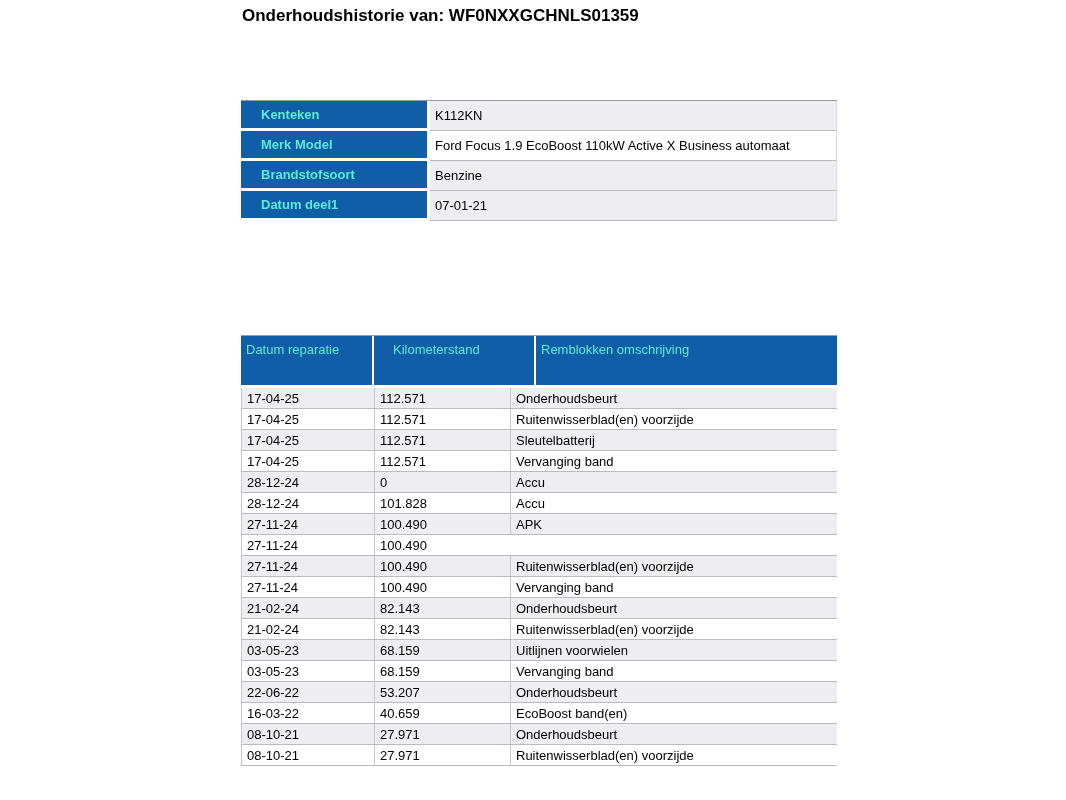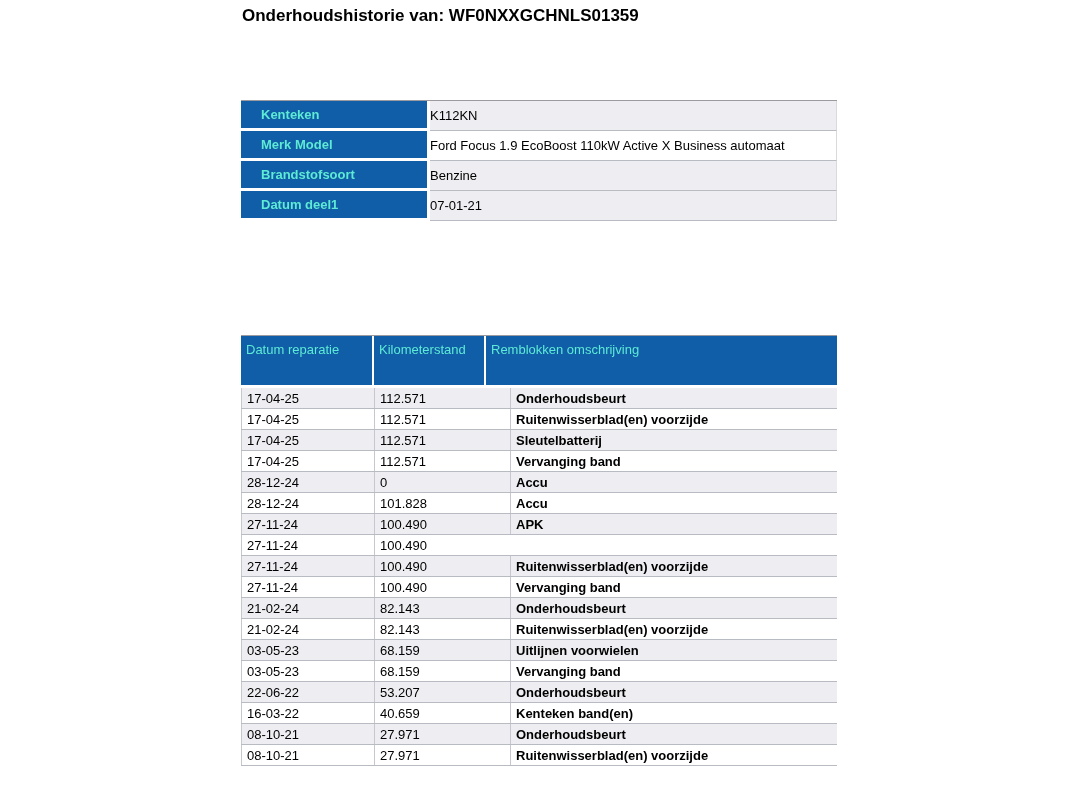--- a/index.html
+++ b/index.html
@@ -37,59 +37,59 @@
     border-bottom: 3px solid #fff;
     color: #5eead4; font-weight: bold; font-size: 13px;
     display: flex; align-items: center; padding-left: 20px;
     white-space: nowrap;
   }
   .t1-value {
     flex: 1; box-sizing: border-box; margin-left: 3px;
     border-bottom: 1px solid var(--row-border);
     border-right: 1px solid #d9d9de;
     background: #fff;
-    font-size: 13px; display: flex; align-items: center; 
+    font-size: 13px; display: flex; align-items: center; padding-left: 5px;
     white-space: nowrap;
   }
   .t1-row.shaded .t1-value { background: var(--row-alt); }
 
   
   .t2 { position: absolute; left: 241px; top: 335px; width: 596px; }
   .t2-header {
     display: flex; height: 53px; box-sizing: border-box;
     border-top: 1px solid var(--outer-border);
     border-bottom: 3px solid #fff;
     background: var(--blue);
   }
   .t2-hcell {
     box-sizing: border-box; color: #5eead4; font-size: 13px;
     padding: 6px 0 0 5px;
     border-right: 2px solid #fff;
     white-space: nowrap;
   }
   .t2-hcell:last-child { border-right: none; }
   .t2-hcell.c1 { width: 133px; }
-  .t2-hcell.c2 { width: 112px; }
+  .t2-hcell.c2 { width: 148px; margin-left: 14px; }
   .t2-hcell.c3 { flex: 1; }
 
   .t2-row {
     display: flex; height: 21px; box-sizing: border-box;
     border-bottom: 1px solid var(--row-border);
     background: #fff;
   }
   .t2-row.shaded { background: var(--row-alt); }
   .t2-cell {
     box-sizing: border-box; font-size: 13px;
     display: flex; align-items: center; padding-left: 5px;
     border-left: 1px solid var(--col-border);
     white-space: nowrap; overflow: hidden;
   }
   .t2-cell.c1 { width: 133px; }
   .t2-cell.c2 { width: 136px; }
-  .t2-cell.c3 { flex: 1; font-weight: bold; }
+  .t2-cell.c3 { flex: 1; }
 </style>
 </head>
 <body>
 
 <div class="page">
 
   <div class="title">Onderhoudshistorie van: WF0NXXGCHNLS01359</div>
 
   <div class="t1" id="vehicle-table">
       <div class="t1-row shaded">
@@ -187,21 +187,21 @@
           <div class="t2-cell c3">Vervanging band</div>
         </div>
         <div class="t2-row shaded">
           <div class="t2-cell c1">22-06-22</div>
           <div class="t2-cell c2">53.207</div>
           <div class="t2-cell c3">Onderhoudsbeurt</div>
         </div>
         <div class="t2-row">
           <div class="t2-cell c1">16-03-22</div>
           <div class="t2-cell c2">40.659</div>
-          <div class="t2-cell c3">Kenteken band(en)</div>
+          <div class="t2-cell c3">EcoBoost band(en)</div>
         </div>
         <div class="t2-row shaded">
           <div class="t2-cell c1">08-10-21</div>
           <div class="t2-cell c2">27.971</div>
           <div class="t2-cell c3">Onderhoudsbeurt</div>
         </div>
         <div class="t2-row">
           <div class="t2-cell c1">08-10-21</div>
           <div class="t2-cell c2">27.971</div>
           <div class="t2-cell c3">Ruitenwisserblad(en) voorzijde</div>

